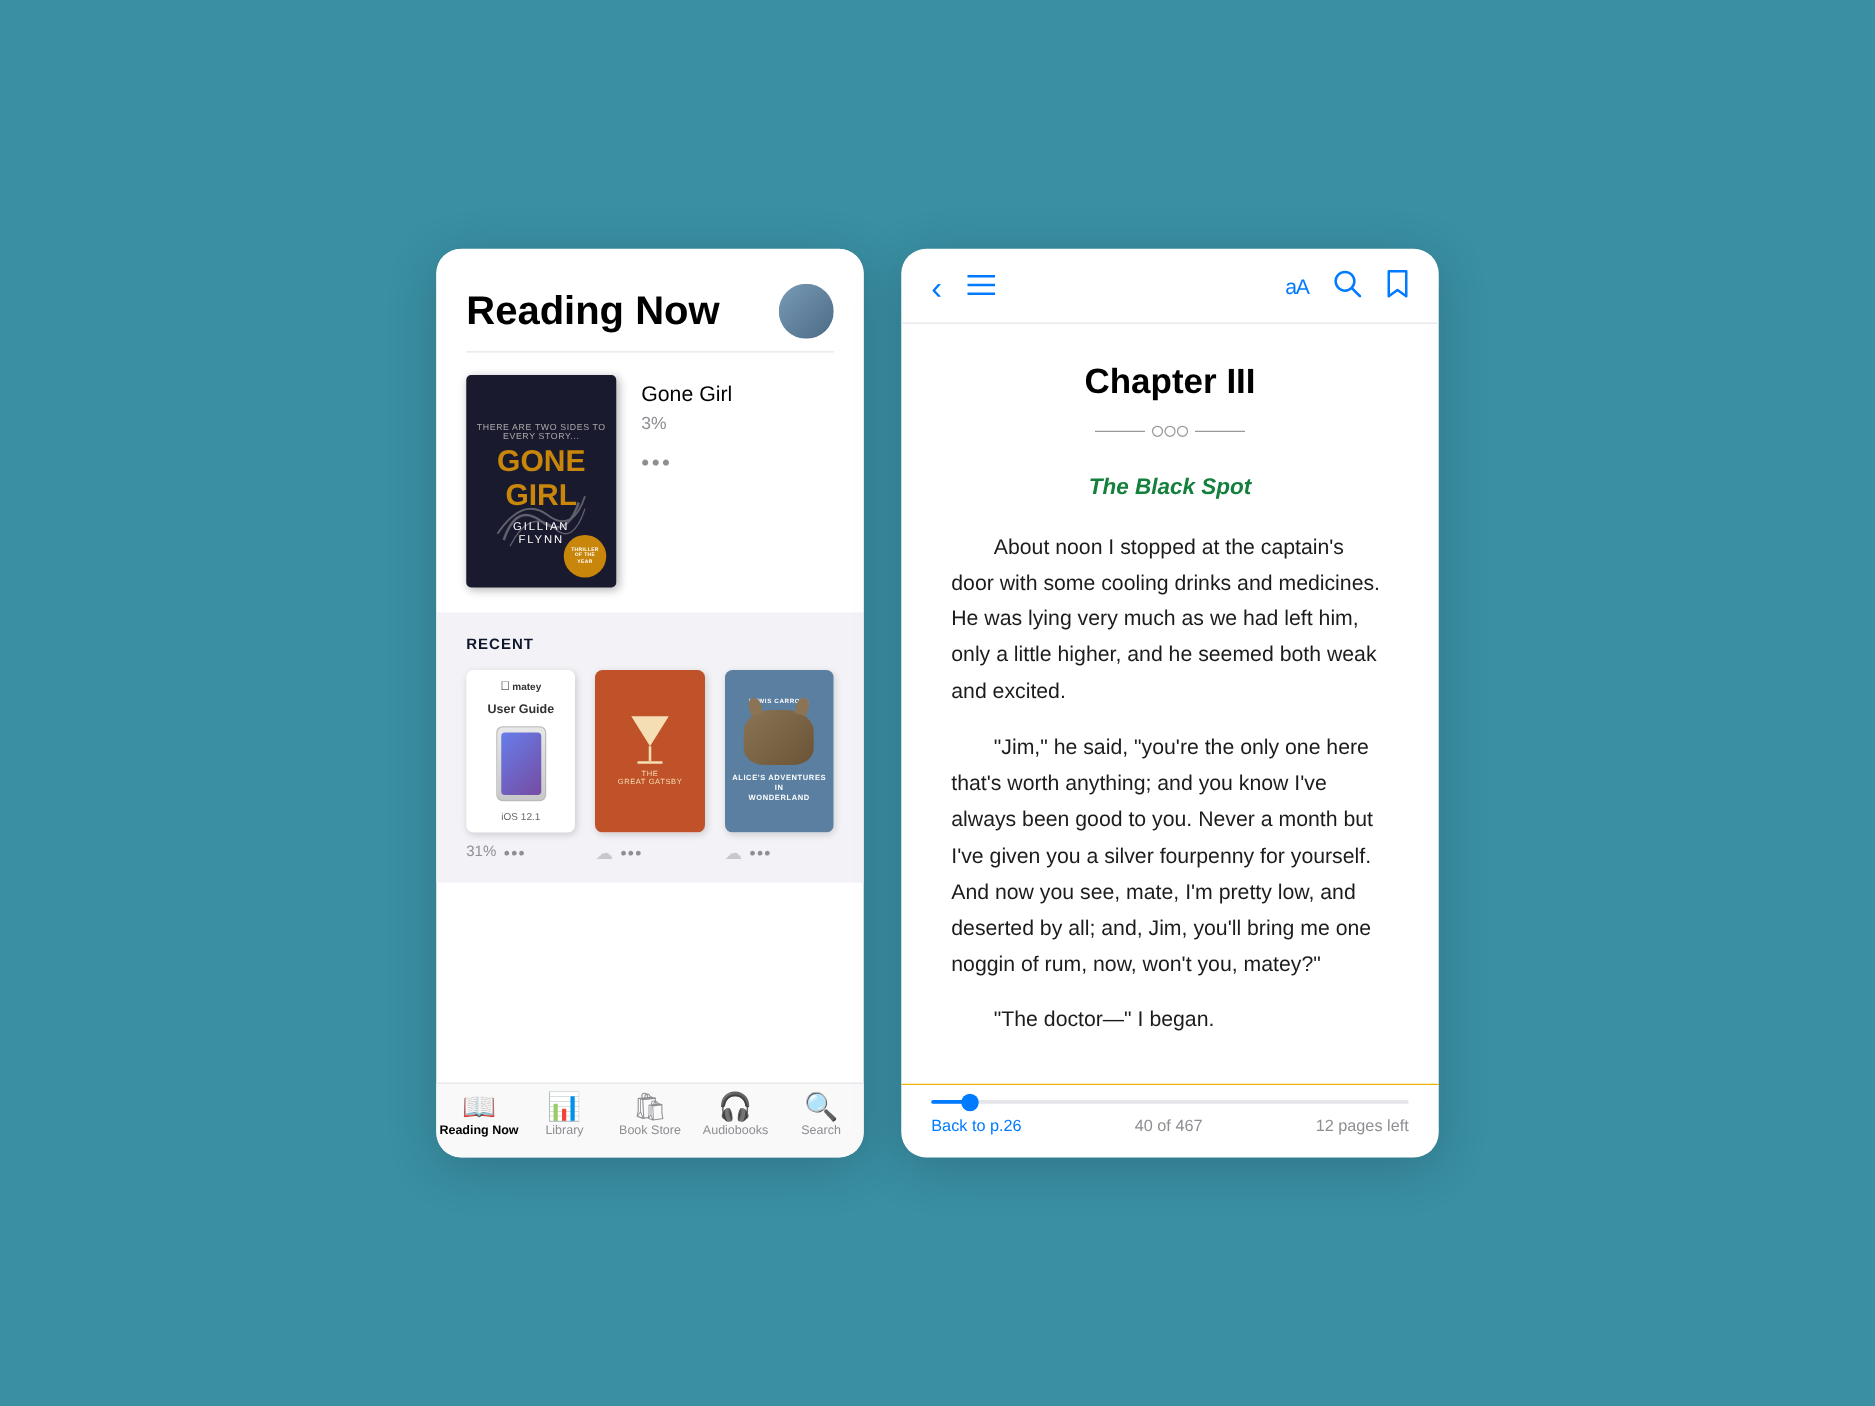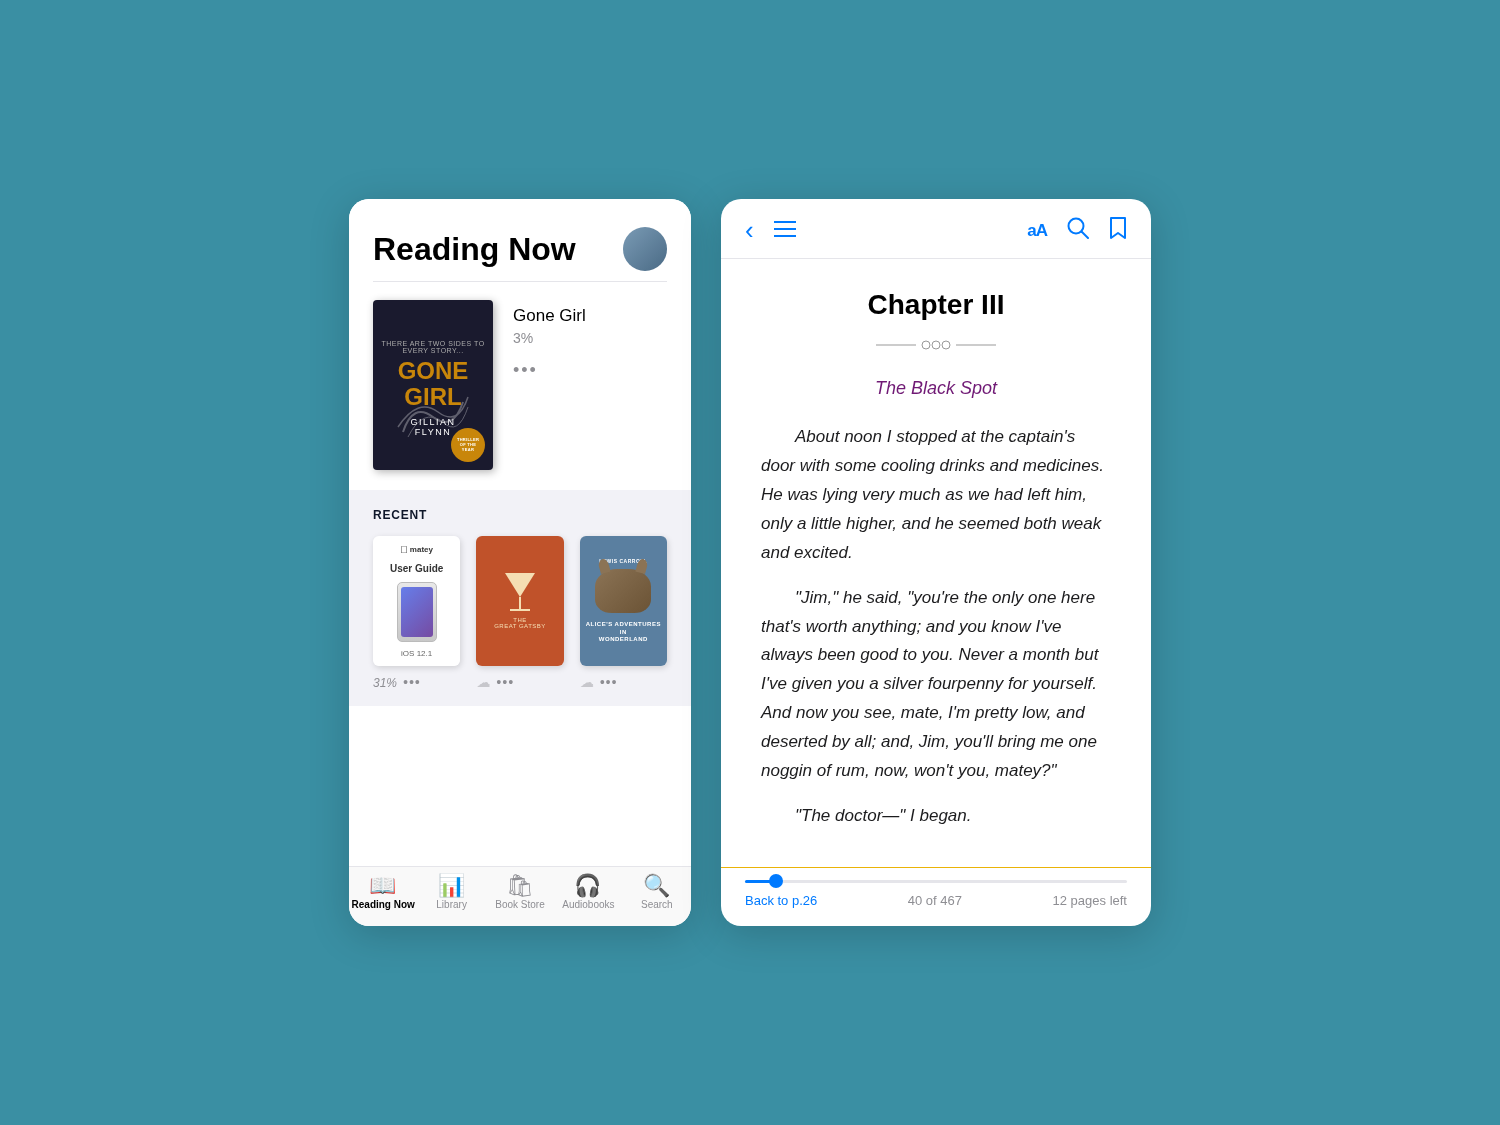--- a/index.html
+++ b/index.html
@@ -283,24 +283,23 @@
     .cover-alice .cat-shape {
       width: 50px;
       height: 40px;
       background: #8b7355;
       border-radius: 40% 40% 30% 30%;
       position: relative;
       margin: 4px 0;
     }
     .recent-book-meta {
       display: flex;
-      align-items: flex-end;
+      align-items: flex-start;
       gap: 6px;
       width: 100%;
-      font-style: italic;
     }
     .recent-progress {
       font-size: 12px;
       color: #8e8e93;
     }
     .recent-more {
       font-size: 14px;
       color: #8e8e93;
       letter-spacing: 1px;
     }
@@ -409,30 +408,29 @@
       text-align: center;
       font-size: 20px;
       color: #999;
       margin-bottom: 18px;
       letter-spacing: 4px;
     }
     .section-title {
       text-align: center;
       font-size: 18px;
       font-style: italic;
-      font-weight: 400;
-      color: #701a75;
+      font-weight: 700;
+      color: #15803d;
       margin-bottom: 24px;
     }
     .reader-text {
       font-size: 17px;
       line-height: 1.7;
       color: #1c1c1e;
       text-align: left;
-      font-style: italic;
     }
     .reader-text p {
       margin-bottom: 16px;
       text-indent: 2em;
     }
     .reader-footer {
       padding: 12px 24px 18px 24px;
       border-top: 1px solid #eab308;
     }
     .progress-bar-container {
@@ -610,21 +608,21 @@
         <span class="toolbar-icon" style="font-size:26px;font-weight:300;">‹</span>
         <span class="toolbar-icon">
           <svg width="22" height="18" viewBox="0 0 22 18" fill="none">
             <line x1="0" y1="2" x2="22" y2="2" stroke="#007aff" stroke-width="2" stroke-linecap="round"></line>
             <line x1="0" y1="9" x2="22" y2="9" stroke="#007aff" stroke-width="2" stroke-linecap="round"></line>
             <line x1="0" y1="16" x2="22" y2="16" stroke="#007aff" stroke-width="2" stroke-linecap="round"></line>
           </svg>
         </span>
       </div>
       <div class="toolbar-right">
-        <span class="toolbar-icon-aa" style="color:#007aff;font-size:17px;font-weight:700;letter-spacing:-1px;">aA</span>
+        <span class="toolbar-icon-aa" style="color:#007aff;font-size:17px;font-weight:400;letter-spacing:-1px;">aA</span>
         <span class="toolbar-icon">
           <svg width="22" height="22" viewBox="0 0 22 22" fill="none">
             <circle cx="9" cy="9" r="7.5" stroke="#007aff" stroke-width="2"></circle>
             <line x1="14.5" y1="14.5" x2="21" y2="21" stroke="#007aff" stroke-width="2" stroke-linecap="round"></line>
           </svg>
         </span>
         <span class="toolbar-icon">
           <svg width="18" height="24" viewBox="0 0 18 24" fill="none">
             <path d="M2 2h14v20l-7-5-7 5V2z" stroke="#007aff" stroke-width="2" stroke-linejoin="round"></path>
           </svg>

